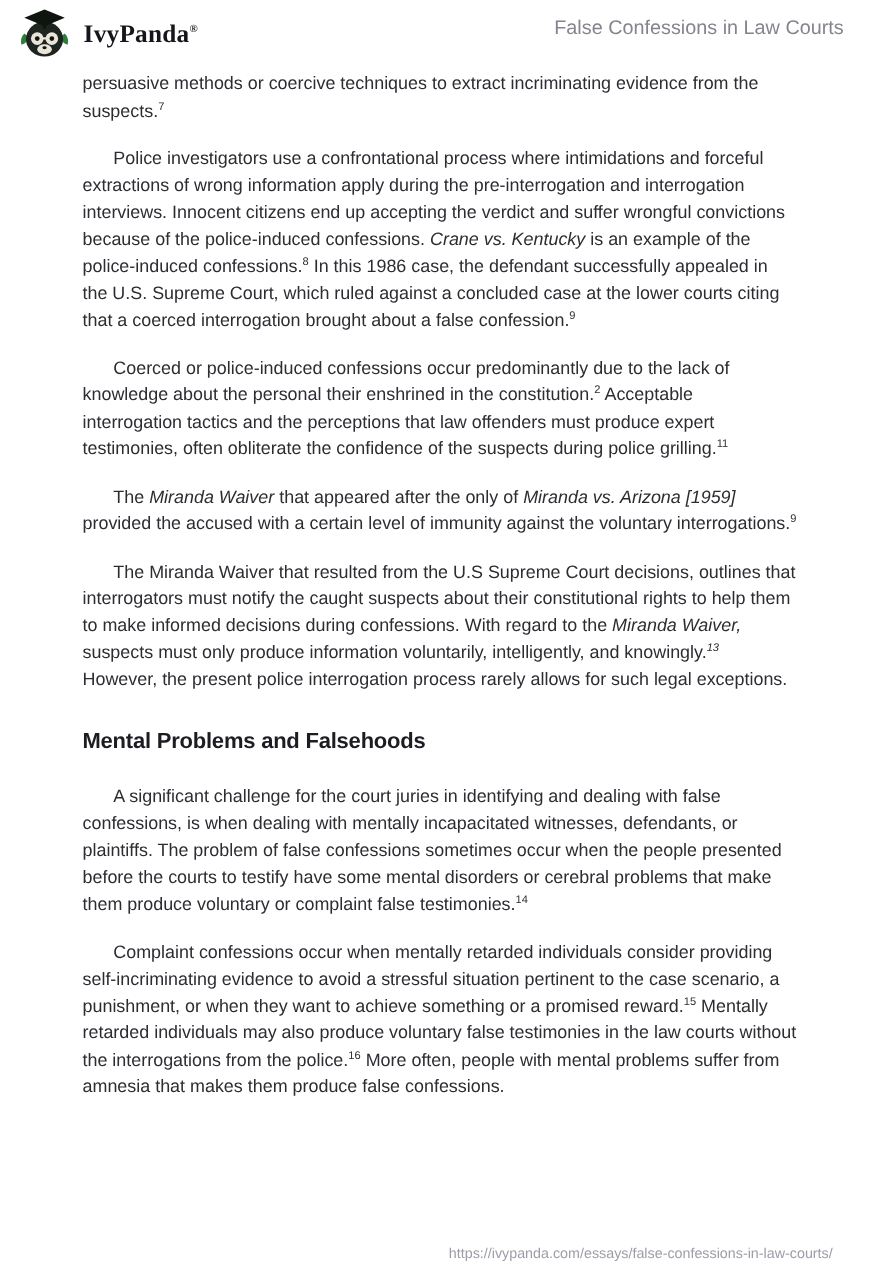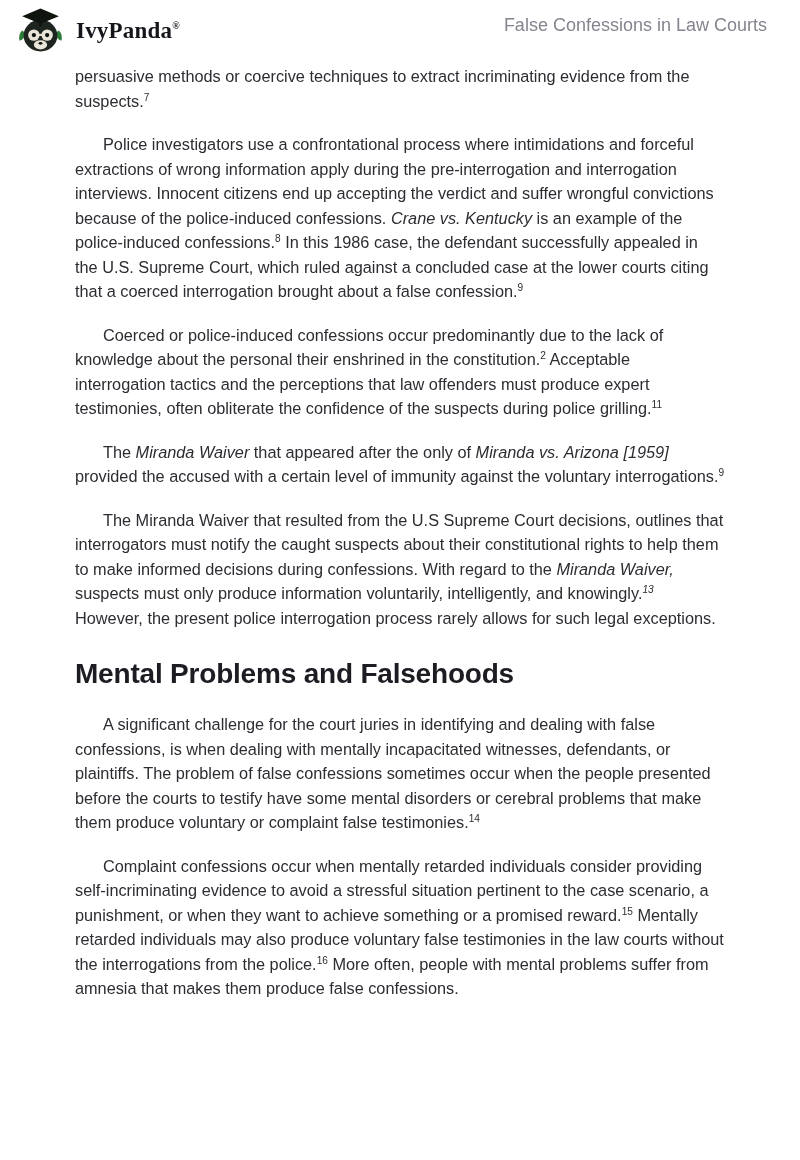--- a/index.html
+++ b/index.html
@@ -30,21 +30,21 @@
 
   
   .essay {
     position:absolute; top:64px; left:75px; width:650px;
     color:#2c2c32; font-size:16.3px; line-height:24.5px;
     text-align:left;
   }
   .essay p { margin:0 0 19px 0; text-indent:28px; }
   .essay p.no-indent { text-indent:0; }
   .essay h2 {
-    font-size:28px; line-height:34px; font-weight:700;
+    font-size:20px; line-height:34px; font-weight:700;
     color:#1c1c22; margin:27px 0 21px 0; letter-spacing:-0.2px;
   }
   .italic { font-style:italic; }
   sup { font-size:62%; line-height:0; vertical-align:super; }
 
   
   .footer-url {
     position:absolute; right:43px; bottom:13px;
     font-size:13px; color:#9d9da8; cursor:pointer;
   }
@@ -79,14 +79,15 @@
     <p class="no-indent"><span>persuasive methods or coercive techniques to extract incriminating evidence from the suspects.</span><sup>7</sup></p>
     <p><span>Police investigators use a confrontational process where intimidations and forceful extractions of wrong information apply during the pre-interrogation and interrogation interviews. Innocent citizens end up accepting the verdict and suffer wrongful convictions because of the police-induced confessions. </span><span class="italic">Crane vs. Kentucky</span><span> is an example of the police-induced confessions.</span><sup>8</sup><span> In this 1986 case, the defendant successfully appealed in the U.S. Supreme Court, which ruled against a concluded case at the lower courts citing that a coerced interrogation brought about a false confession.</span><sup>9</sup></p>
     <p><span>Coerced or police-induced confessions occur predominantly due to the lack of knowledge about the personal their enshrined in the constitution.</span><sup>2</sup><span> Acceptable interrogation tactics and the perceptions that law offenders must produce expert testimonies, often obliterate the confidence of the suspects during police grilling.</span><sup>11</sup></p>
     <p><span>The </span><span class="italic">Miranda Waiver</span><span> that appeared after the only of </span><span class="italic">Miranda vs. Arizona [1959]</span><span> provided the accused with a certain level of immunity against the voluntary interrogations.</span><sup>9</sup></p>
     <p><span>The Miranda Waiver that resulted from the U.S Supreme Court decisions, outlines that interrogators must notify the caught suspects about their constitutional rights to help them to make informed decisions during confessions. With regard to the </span><span class="italic">Miranda Waiver,</span><span> suspects must only produce information voluntarily, intelligently, and knowingly.</span><sup class="italic">13</sup><span> However, the present police interrogation process rarely allows for such legal exceptions.</span></p>
     <h2>Mental Problems and Falsehoods</h2>
     <p><span>A significant challenge for the court juries in identifying and dealing with false confessions, is when dealing with mentally incapacitated witnesses, defendants, or plaintiffs. The problem of false confessions sometimes occur when the people presented before the courts to testify have some mental disorders or cerebral problems that make them produce voluntary or complaint false testimonies.</span><sup>14</sup></p>
     <p><span>Complaint confessions occur when mentally retarded individuals consider providing self-incriminating evidence to avoid a stressful situation pertinent to the case scenario, a punishment, or when they want to achieve something or a promised reward.</span><sup>15</sup><span> Mentally retarded individuals may also produce voluntary false testimonies in the law courts without the interrogations from the police.</span><sup>16</sup><span> More often, people with mental problems suffer from amnesia that makes them produce false confessions.</span></p>
   </div>
 
+  <div class="footer-url">https://ivypanda.com/essays/false-confessions-in-law-courts/</div>
 
 </div>
 
 </body></html>

